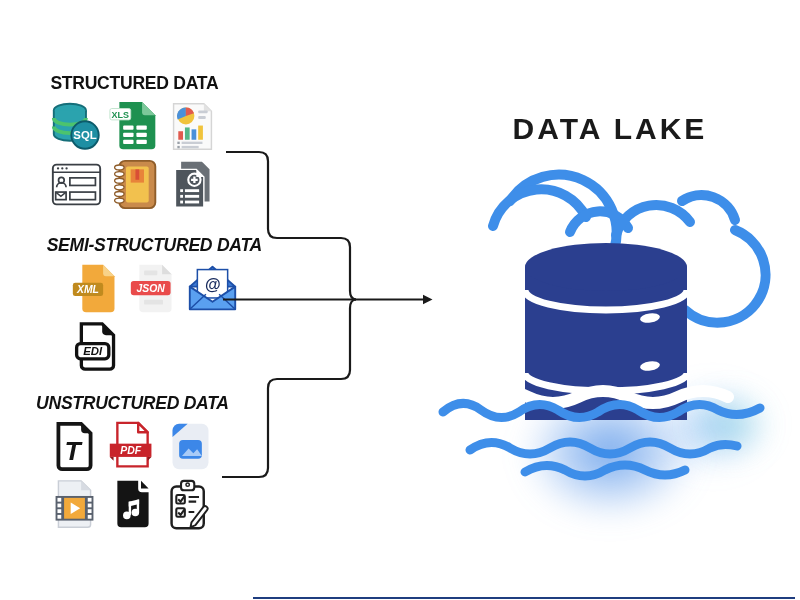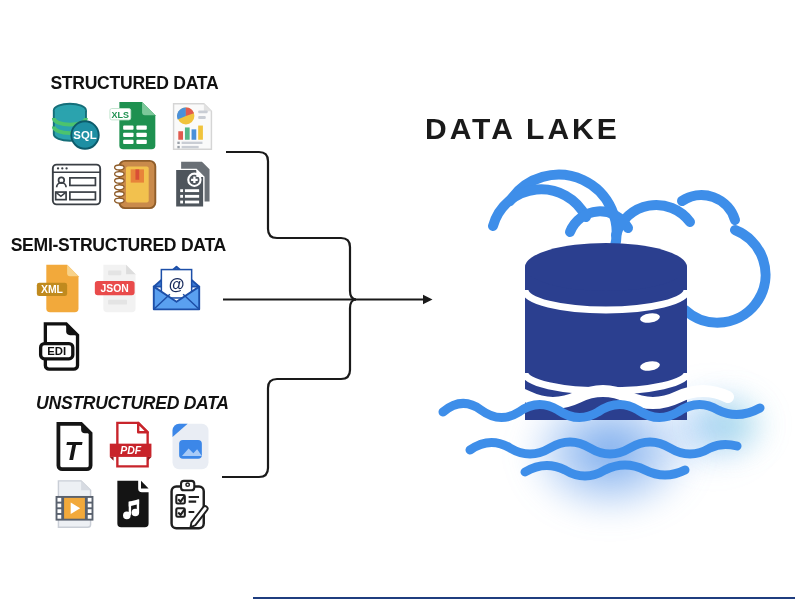--- a/index.html
+++ b/index.html
@@ -5,21 +5,21 @@
   html,body{margin:0;padding:0;background:#fff;}
   #canvas{position:relative;width:800px;height:600px;background:#fff;overflow:hidden;
           font-family:"Liberation Sans",sans-serif;}
   .section{position:absolute;display:flex;flex-direction:column;align-items:center;}
   .sec-header{font-size:18.5px;font-weight:800;letter-spacing:-0.3px;color:#111;
               white-space:nowrap;transform:scaleX(.95);}
   .icon-grid{display:grid;grid-template-columns:repeat(3,58px);margin-top:3px;}
   .cell{width:58px;height:58px;display:flex;align-items:center;justify-content:center;}
   .cell svg{width:53px;height:53px;display:block;}
   #connectors{position:absolute;left:0;top:0;width:800px;height:600px;pointer-events:none;}
-  #lake-title{position:absolute;left:425px;top:112px;width:370px;text-align:left;
+  #lake-title{position:absolute;left:425px;top:112px;width:370px;text-align:center;
               font-size:30px;font-weight:700;letter-spacing:3px;color:#1a1a1a;}
   .glow{position:absolute;border-radius:50%;filter:blur(14px);}
   #glow1{left:488px;top:358px;width:244px;height:188px;
          background:radial-gradient(closest-side,rgba(62,133,229,.72),rgba(62,133,229,0) 72%);}
   #glow2{left:638px;top:366px;width:150px;height:122px;
          background:radial-gradient(closest-side,rgba(90,162,240,.5),rgba(90,162,240,0) 70%);}
   #glow3{left:676px;top:378px;width:112px;height:92px;
          background:radial-gradient(closest-side,rgba(98,198,214,.45),rgba(98,198,214,0) 70%);}
   #lake-art{position:absolute;left:420px;top:140px;width:372px;height:420px;}
   #bottom-edge{position:absolute;left:253px;top:597px;width:542px;height:2px;background:#1f3d7f;}
@@ -121,21 +121,21 @@
           <rect x="15" y="39" width="3" height="3"></rect>
               <rect x="20" y="39" width="15" height="3"></rect>
           <rect x="15" y="45" width="3" height="3"></rect>
               <rect x="20" y="45" width="15" height="3"></rect>
         </g>
       </svg>
     </div>
   </div>
 </div>
 
-<div class="section" style="left:15px;top:234px;width:206px;">
+<div class="section" style="left:51px;top:234px;width:206px;font-style:italic;">
   <div class="sec-header">SEMI-STRUCTURED DATA</div>
   <div class="icon-grid">
     <div class="cell">
       <svg viewBox="0 0 56 56">
         <path d="M13 3 h22 l12 12 v34 a4 4 0 0 1 -4 4 H17 a4 4 0 0 1 -4 -4 Z" fill="#F2A93B"></path>
         <path d="M35 3 l12 12 h-9 a3 3 0 0 1 -3 -3 Z" fill="#F8D289"></path>
         <rect x="3" y="22" width="32" height="14" rx="2.5" fill="#C08A1E"></rect>
         <text x="19" y="33" font-size="11" font-weight="bold" fill="#fff" text-anchor="middle">XML</text>
       </svg>
     </div>

